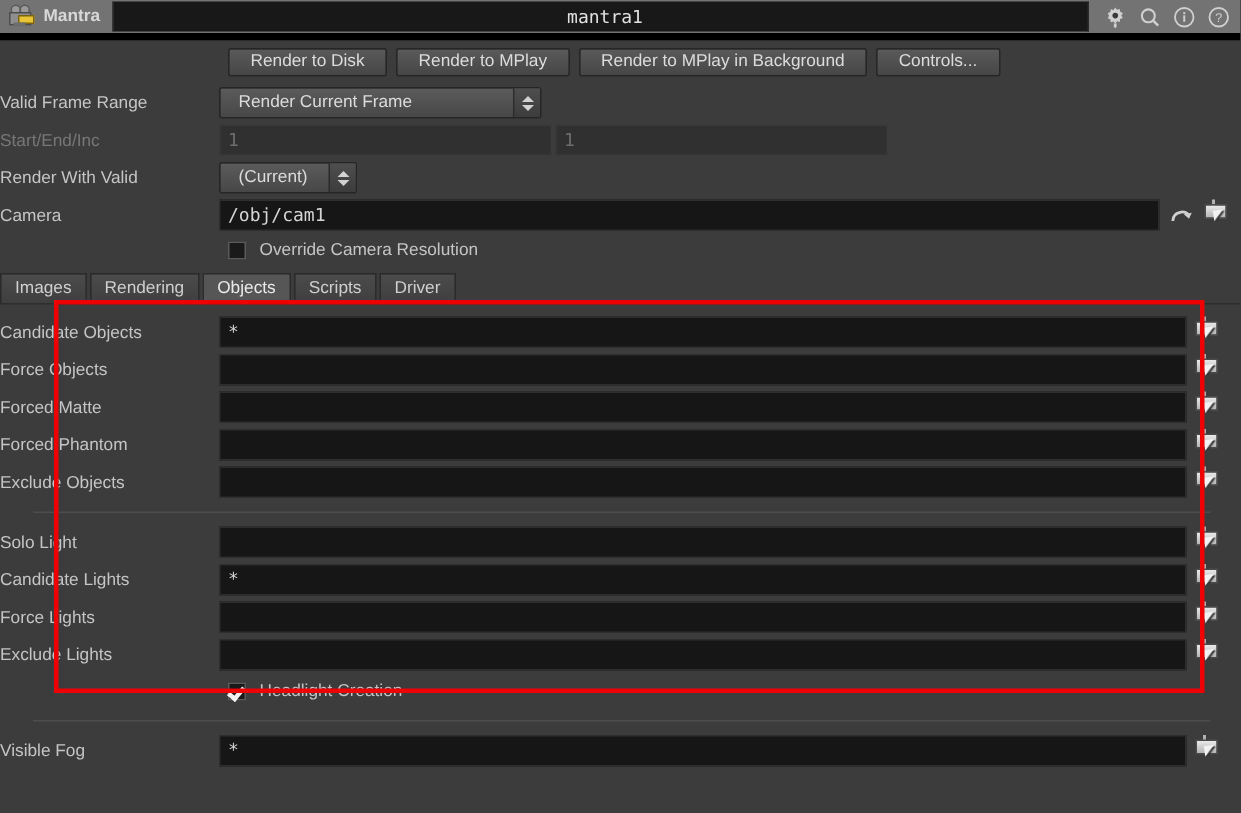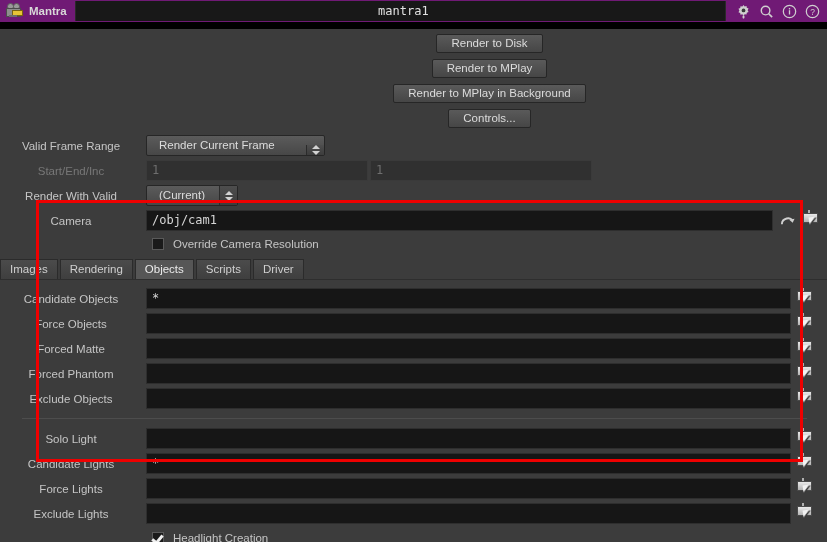--- a/index.html
+++ b/index.html
@@ -13,22 +13,22 @@
     color: #c8c8c8;
     overflow: hidden;
     position: relative;
     -webkit-font-smoothing: antialiased;
   }
 
   
   .titlebar {
     display: flex; align-items: center;
     height: 22px;
-    background: #701a75;
-    border-bottom: 7px solid #000000;
+    background: #737373;
+    border-bottom: 5px solid #000000;
   }
   .node-icon {
     width: 20px; height: 18px;
     margin: 0 3px 0 4px;
     position: relative;
     flex: 0 0 auto;
   }
   .node-icon .reel {
     position: absolute; width: 5px; height: 5px; border-radius: 50%;
     background: #9a9a9a; border: 1px solid #5a5a5a;
@@ -69,42 +69,41 @@
     width: 22px; height: 20px;
     display: flex; align-items: center; justify-content: center;
     color: #cfcfcf;
   }
 
   
   .btnrow {
     display: flex; align-items: center;
     gap: 6px;
     padding: 5px 0 5px 152px;
-    flex-direction: column;
   }
   .btn {
     background: linear-gradient(#5a5a5a, #464646);
     border: 1px solid #262626;
     border-radius: 2px;
     color: #dcdcdc;
     font-size: 11.5px;
     height: 19px; line-height: 17px;
     padding: 0 14px;
     text-align: center;
     box-sizing: border-box;
   }
 
   
   .param {
     display: flex; align-items: center;
     height: 25px;
   }
   .plabel {
     width: 146px;
-    text-align: center;
+    text-align: left;
     padding-right: 4px;
     box-sizing: border-box;
     color: #c5c5c5;
     font-size: 11.5px;
     white-space: nowrap;
     flex: 0 0 auto;
   }
   .plabel.dim { color: #777; }
 
   .field {
@@ -276,21 +275,21 @@
 
 <div class="btnrow">
   <div class="btn">Render to Disk</div>
   <div class="btn">Render to MPlay</div>
   <div class="btn">Render to MPlay in Background</div>
   <div class="btn">Controls...</div>
 </div>
 
 <div class="param">
   <div class="plabel">Valid Frame Range</div>
-  <div class="menu" style="width:179px;align-items:flex-end;">
+  <div class="menu" style="width:215px;">
     <div class="mlabel">Render Current Frame</div>
     <div class="marrow">
         <div class="tri-up"></div>
         <div class="tri-dn"></div>
       </div>
   </div>
 </div>
 
 <div class="param">
   <div class="plabel dim">Start/End/Inc</div>

